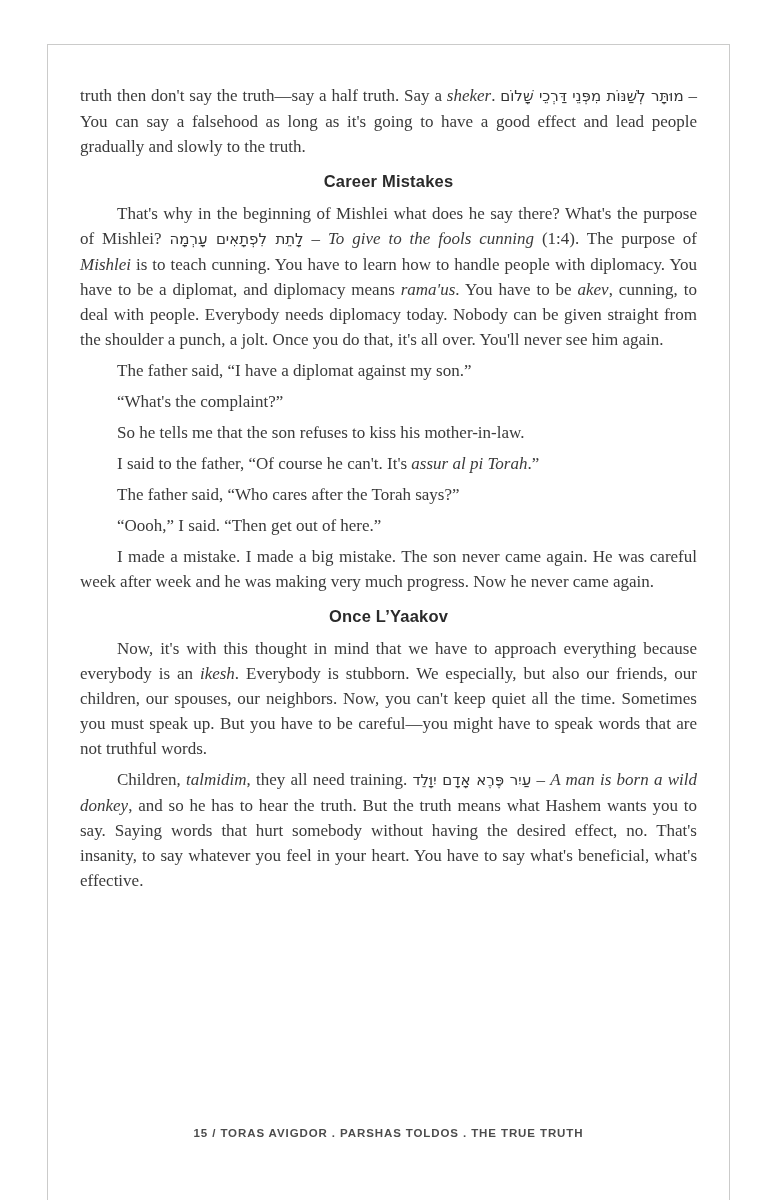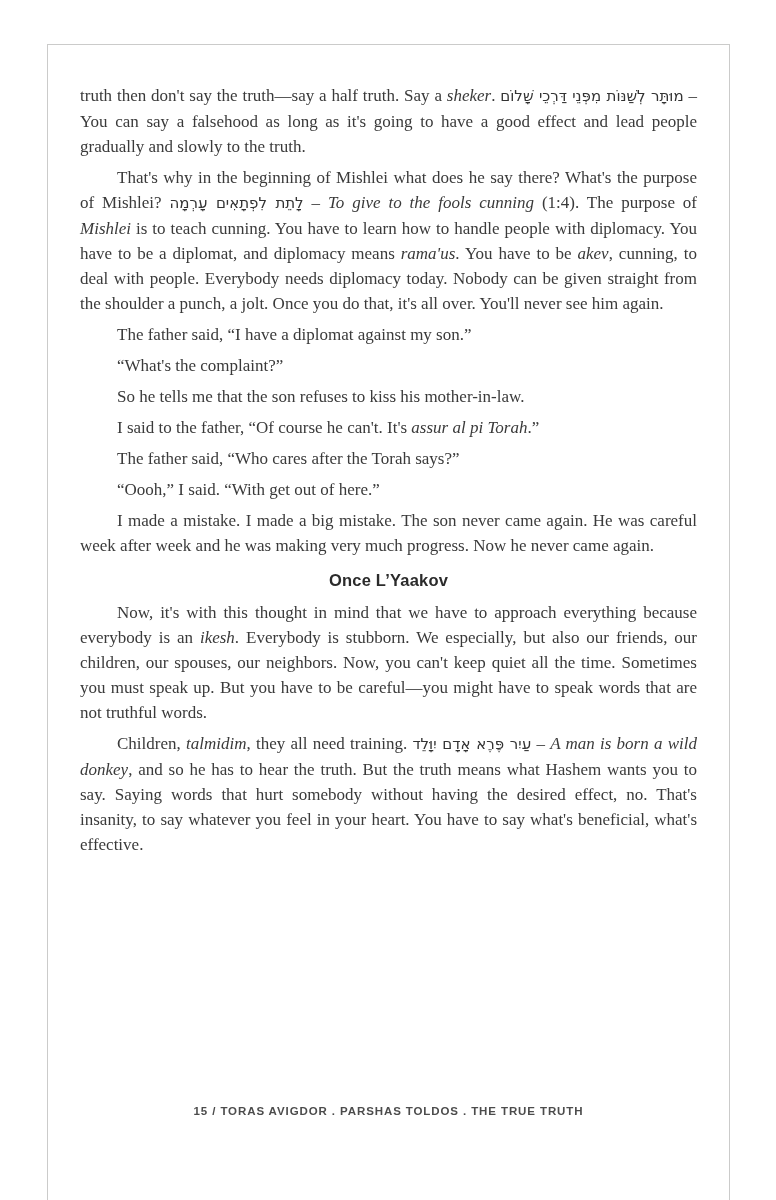--- a/index.html
+++ b/index.html
@@ -46,43 +46,44 @@
     font-weight: 700;
     font-size: 16.5px;
     line-height: 21px;
     letter-spacing: 0.2px;
     color: #2b2b2b;
     text-align: center;
   }
   .footer {
     position: absolute;
     left: 0; right: 0;
-    top: 1059px;
+    top: 1081px;
     text-align: center;
     font-family: "Liberation Sans", sans-serif;
     font-weight: 700;
     font-size: 11.5px;
     line-height: 14px;
     letter-spacing: 0.9px;
     color: #4c4c4c;
     white-space: nowrap;
   }
 </style>
 </head>
 <body>
 
 <div class="page">
   <div class="article">
       <p class="para no-indent"><span class="seg-n">truth then don't say the truth—say a half truth. Say a </span><span class="seg-i">sheker</span><span class="seg-n">. </span><span class="seg-h">מוּתָּר לְשַׁנּוֹת מִפְּנֵי דַּרְכֵי שָׁלוֹם</span><span class="seg-n"> – You can say a falsehood as long as it's going to have a good effect and lead people gradually and slowly to the truth.</span></p>
+      <h2 class="section-heading">Career Mistakes</h2>
       <p class="para"><span class="seg-n">That's why in the beginning of Mishlei what does he say there? What's the purpose of Mishlei? </span><span class="seg-h">לָתֵת לִפְתָאִים עָרְמָה</span><span class="seg-n"> – </span><span class="seg-i">To give to the fools cunning</span><span class="seg-n"> (1:4). The purpose of </span><span class="seg-i">Mishlei</span><span class="seg-n"> is to teach cunning. You have to learn how to handle people with diplomacy. You have to be a diplomat, and diplomacy means </span><span class="seg-i">rama'us</span><span class="seg-n">. You have to be </span><span class="seg-i">akev</span><span class="seg-n">, cunning, to deal with people. Everybody needs diplomacy today. Nobody can be given straight from the shoulder a punch, a jolt. Once you do that, it's all over. You'll never see him again.</span></p>
       <p class="para"><span class="seg-n">The father said, “I have a diplomat against my son.”</span></p>
       <p class="para"><span class="seg-n">“What's the complaint?”</span></p>
       <p class="para"><span class="seg-n">So he tells me that the son refuses to kiss his mother-in-law.</span></p>
       <p class="para"><span class="seg-n">I said to the father, “Of course he can't.  It's </span><span class="seg-i">assur al pi Torah</span><span class="seg-n">.”</span></p>
       <p class="para"><span class="seg-n">The father said, “Who cares after the Torah says?”</span></p>
-      <p class="para"><span class="seg-n">“Oooh,” I said. “With get out of here.”</span></p>
+      <p class="para"><span class="seg-n">“Oooh,” I said. “Then get out of here.”</span></p>
       <p class="para"><span class="seg-n">I made a mistake. I made a big mistake. The son never came again. He was careful week after week and he was making very much progress. Now he never came again.</span></p>
       <h2 class="section-heading">Once L’Yaakov</h2>
       <p class="para"><span class="seg-n">Now, it's with this thought in mind that we have to approach everything because everybody is an </span><span class="seg-i">ikesh</span><span class="seg-n">. Everybody is stubborn. We especially, but also our friends, our children, our spouses, our neighbors. Now, you can't keep quiet all the time. Sometimes you must speak up. But you have to be careful—you might have to speak words that are not truthful words.</span></p>
       <p class="para"><span class="seg-n">Children, </span><span class="seg-i">talmidim</span><span class="seg-n">, they all need training. </span><span class="seg-h">עַיִר פֶּרֶא אָדָם יִוָּלֵד</span><span class="seg-n"> – </span><span class="seg-i">A man is born a wild donkey</span><span class="seg-n">, and so he has to hear the truth. But the truth means what Hashem wants you to say. Saying words that hurt somebody without having the desired effect, no. That's insanity, to say whatever you feel in your heart. You have to say what's beneficial, what's effective.</span></p>
     </div>
   <div class="footer">15 / TORAS AVIGDOR . PARSHAS TOLDOS . THE TRUE TRUTH</div>
 </div>
 
 </body></html>

